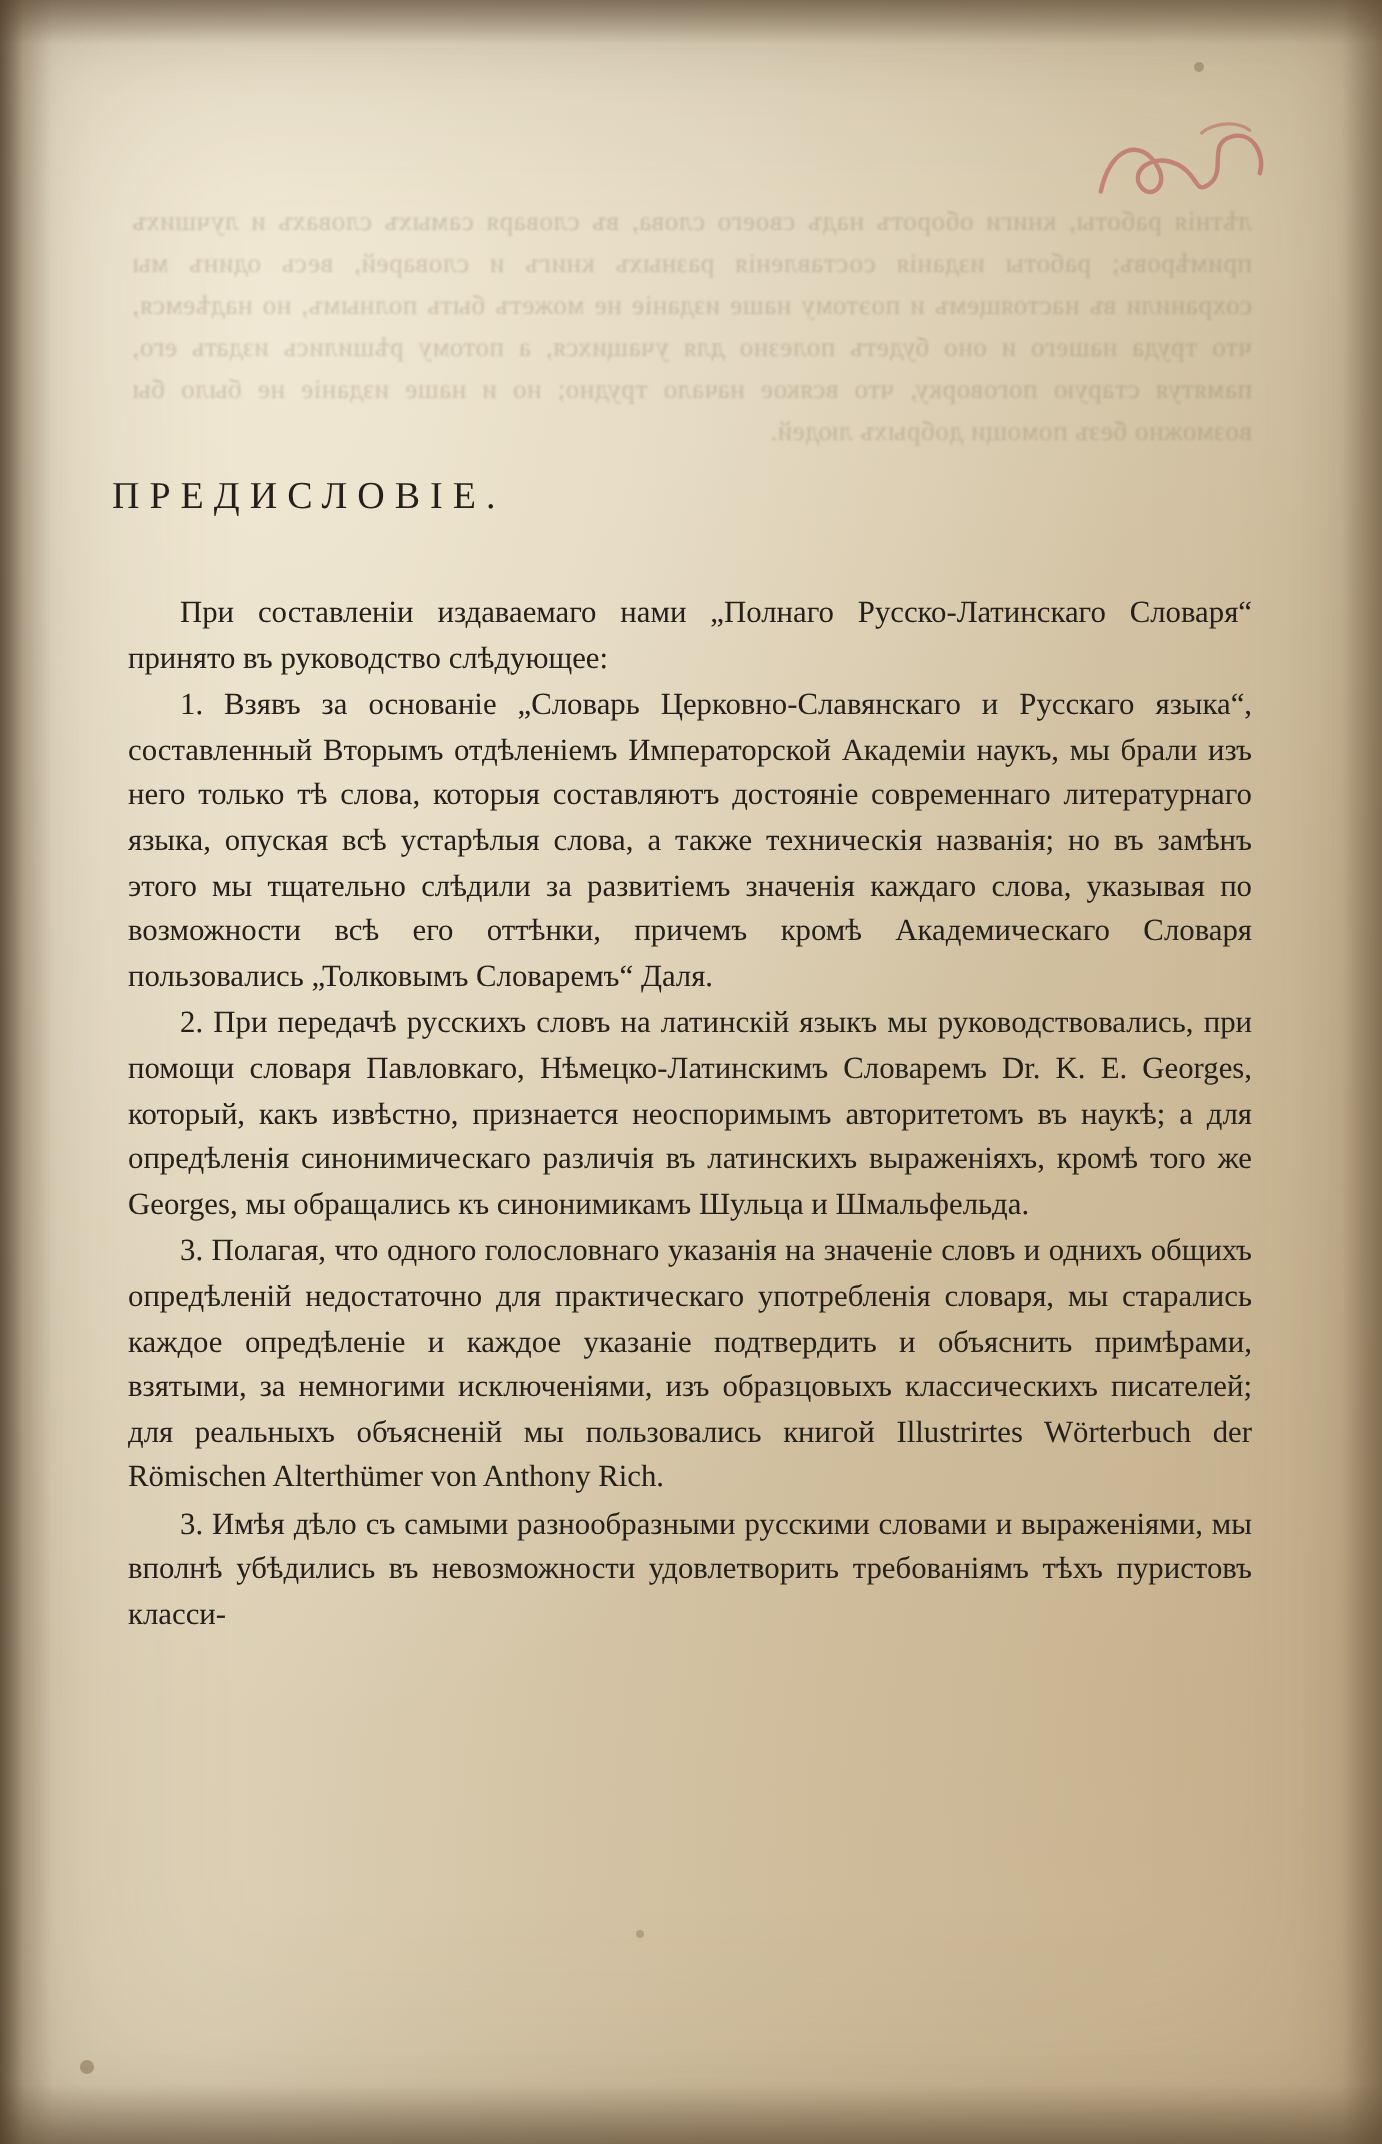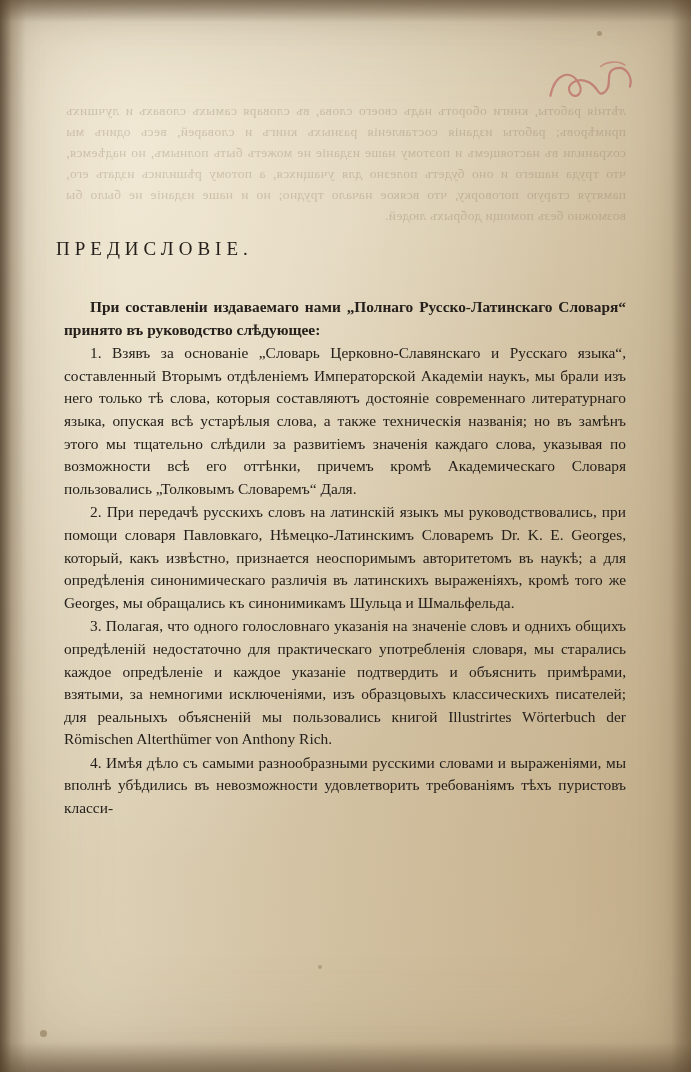--- a/index.html
+++ b/index.html
@@ -112,21 +112,20 @@
   }
   .body-text p {
     margin: 0 0 1px 0;
     text-indent: 26px;
     text-align: justify;
     -webkit-hyphens: auto;
     hyphens: auto;
   }
   .body-text p.first {
     text-indent: 26px;
-    font-weight: bold;
   }
 
   .ink-spot {
     position: absolute;
     border-radius: 50%;
     pointer-events: none;
   }
   .stamp {
     position: absolute;
     right: 52px;
@@ -166,17 +165,17 @@
 
     <div class="bleed">лѣтнія работы, книги оборотъ надъ своего слова, въ словаря самыхъ словахъ и лучшихъ примѣровъ; работы изданія составленія разныхъ книгъ и словарей, весь одинъ мы сохранили въ настоящемъ и поэтому наше изданіе не можетъ быть полнымъ, но надѣемся, что труда нашего и оно будетъ полезно для учащихся, а потому рѣшились издать его, памятуя старую поговорку, что всякое начало трудно; но и наше изданіе не было бы возможно безъ помощи добрыхъ людей.</div>
 
     <div class="heading">ПРЕДИСЛОВІЕ.</div>
 
     <div class="body-text">
       <p class="first">При составленіи издаваемаго нами „Полнаго Русско-Латинскаго Словаря“ принято въ руководство слѣдующее:</p>
       <p>1. Взявъ за основаніе „Словарь Церковно-Славянскаго и Русскаго языка“, составленный Вторымъ отдѣленіемъ Императорской Академіи наукъ, мы брали изъ него только тѣ слова, которыя составляютъ достояніе современнаго литературнаго языка, опуская всѣ устарѣлыя слова, а также техническія названія; но въ замѣнъ этого мы тщательно слѣдили за развитіемъ значенія каждаго слова, указывая по возможности всѣ его оттѣнки, причемъ кромѣ Академическаго Словаря пользовались „Толковымъ Словаремъ“ Даля.</p>
       <p>2. При передачѣ русскихъ словъ на латинскій языкъ мы руководствовались, при помощи словаря Павловкаго, Нѣмецко-Латинскимъ Словаремъ Dr. K. E. Georges, который, какъ извѣстно, признается неоспоримымъ авторитетомъ въ наукѣ; а для опредѣленія синонимическаго различія въ латинскихъ выраженіяхъ, кромѣ того же Georges, мы обращались къ синонимикамъ Шульца и Шмальфельда.</p>
       <p>3. Полагая, что одного голословнаго указанія на значеніе словъ и однихъ общихъ опредѣленій недостаточно для практическаго употребленія словаря, мы старались каждое опредѣленіе и каждое указаніе подтвердить и объяснить примѣрами, взятыми, за немногими исключеніями, изъ образцовыхъ классическихъ писателей; для реальныхъ объясненій мы пользовались книгой Illustrirtes Wörterbuch der Römischen Alterthümer von Anthony Rich.</p>
-      <p>4. Имѣя дѣло съ самыми разнообразными русскими словами и выраженіями, мы вполнѣ убѣдились въ невозможности удовлетворить требованіямъ тѣхъ пуристовъ класси-</p>
+      <p>3. Имѣя дѣло съ самыми разнообразными русскими словами и выраженіями, мы вполнѣ убѣдились въ невозможности удовлетворить требованіямъ тѣхъ пуристовъ класси-</p>
     </div>
 
   </div>
 </div>
 
 </body></html>

